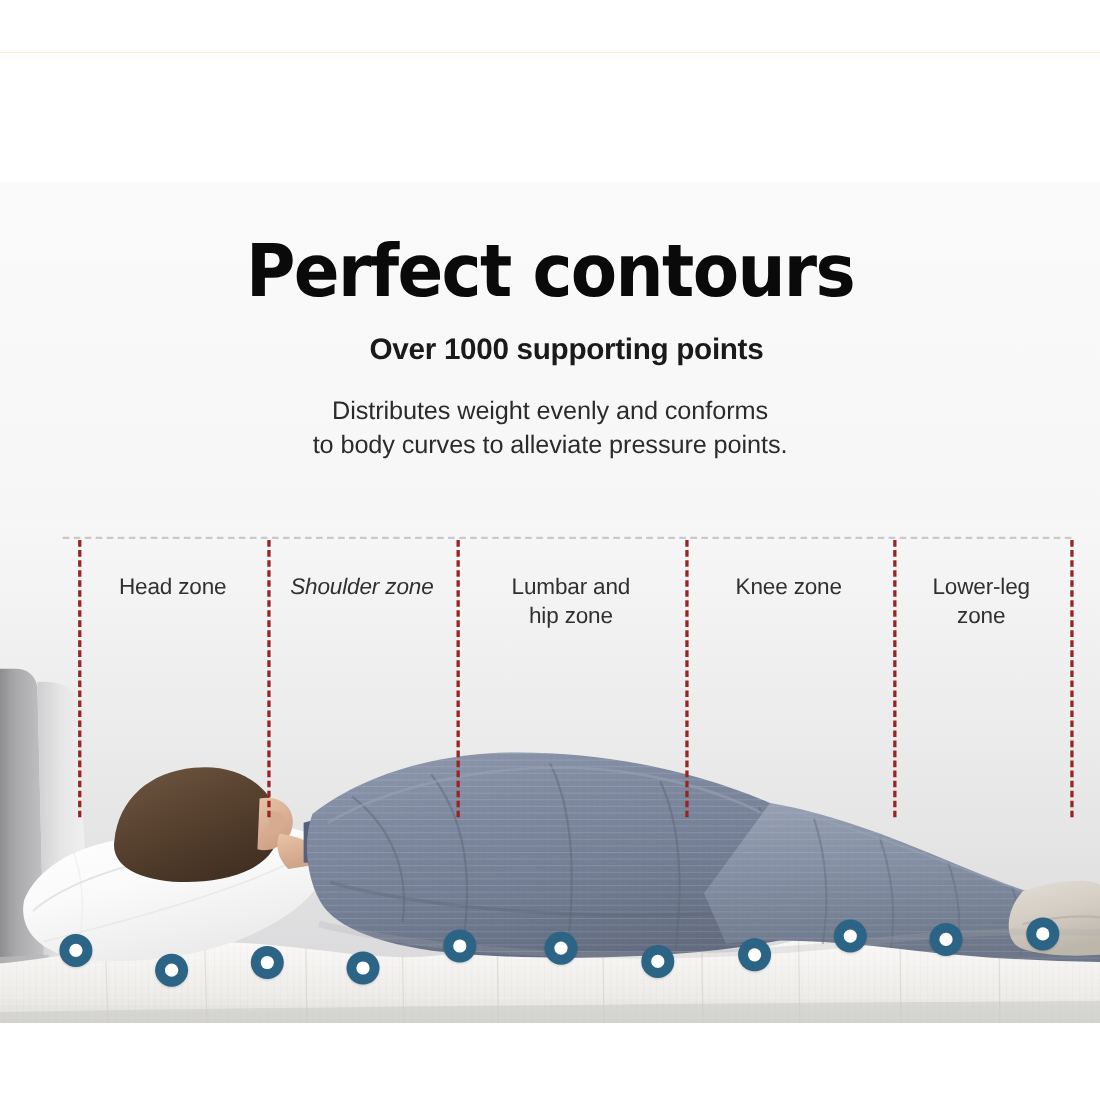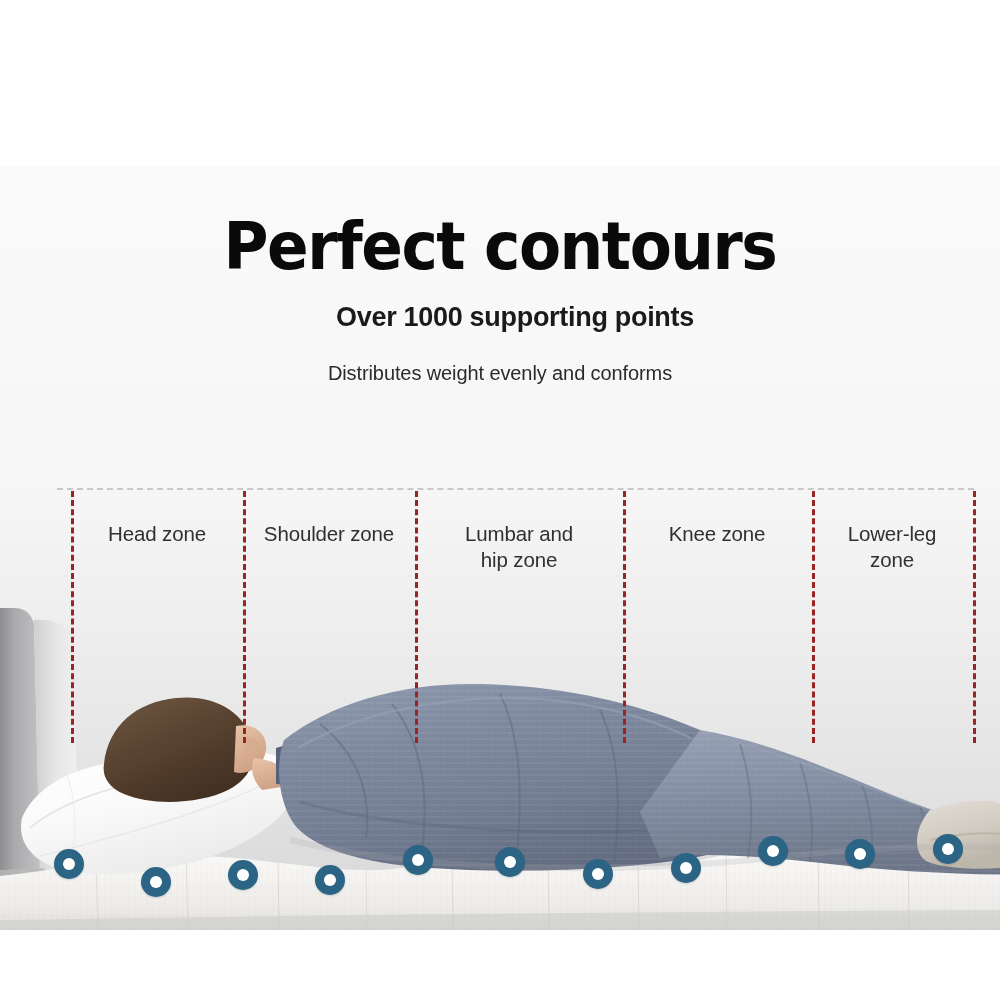--- a/index.html
+++ b/index.html
@@ -62,21 +62,21 @@
     color: #1a1a1a;
     font-family: "Liberation Sans", sans-serif;
     padding-left: 15px;
   }
   .body-copy {
     position: absolute;
     left: 0;
     top: 310px;
     width: 1000px;
     text-align: center;
-    font-size: 20px;
+    font-size: 23px;
     line-height: 31px;
     font-weight: 400;
     color: #2b2b2b;
     letter-spacing: -0.1px;
     font-family: "Liberation Sans", sans-serif;
   }
   .body-copy .line { display: block; }
 
   
   .photo {
@@ -344,34 +344,35 @@
   </div>
 
   <div class="bg-bottom"></div>
 
   <div class="headline">Perfect contours</div>
 
   <div class="subhead">Over 1000 supporting points</div>
 
   <div class="body-copy">
     <span class="line">Distributes weight evenly and conforms</span>
+    <span class="line">to body curves to alleviate pressure points.</span>
   </div>
 
   <div class="zone-layer" id="zone-layer">
     <div class="hrule"></div>
   <div class="vrule" style="left: 71px; top: 443px; height: 252px;"></div>
       <div class="vrule" style="left: 243px; top: 443px; height: 252px;"></div>
       <div class="vrule" style="left: 415px; top: 443px; height: 252px;"></div>
       <div class="vrule" style="left: 623px; top: 443px; height: 252px;"></div>
       <div class="vrule" style="left: 812px; top: 443px; height: 252px;"></div>
       <div class="vrule" style="left: 973px; top: 443px; height: 252px;"></div>
       <div class="zlabel" style="left: 47px; width: 220px;">
         <span class="l">Head zone</span>
       </div>
-      <div class="zlabel" style="left: 219px; width: 220px;">
+      <div class="zlabel" style="left: 219px; width: 220px; font-style: italic;">
         <span class="l">Shoulder zone</span>
       </div>
       <div class="zlabel" style="left: 607px; width: 220px;">
         <span class="l">Knee zone</span>
       </div>
       <div class="zlabel" style="left: 409px; width: 220px;">
         <span class="l">Lumbar and</span>
         <span class="l">hip zone</span>
       </div>
       <div class="zlabel" style="left: 782px; width: 220px;">

